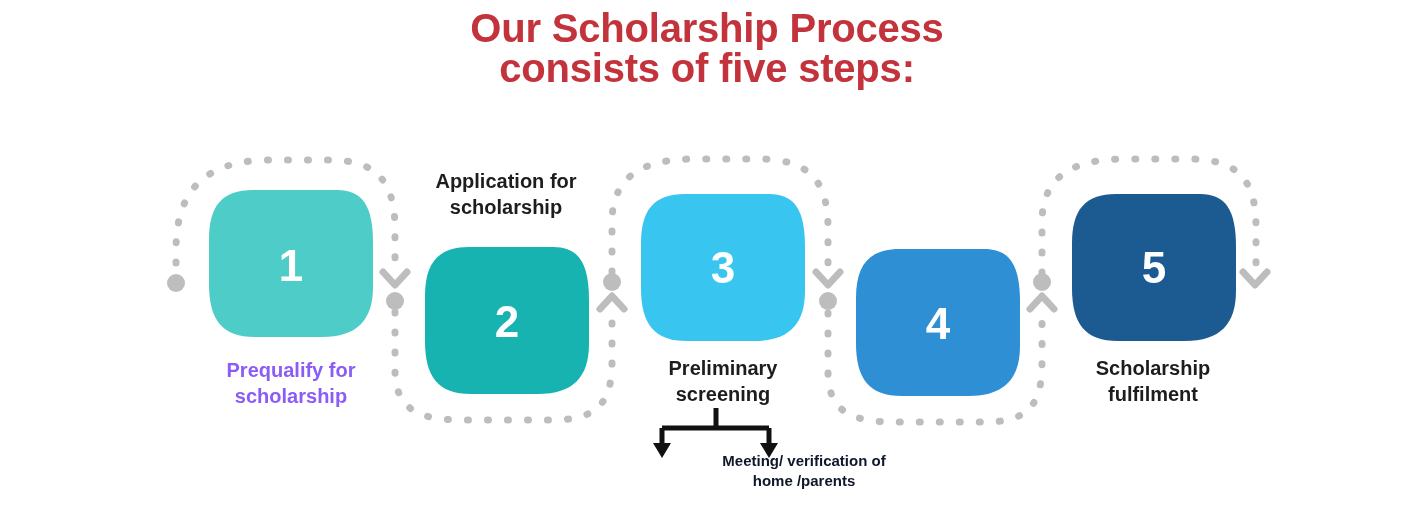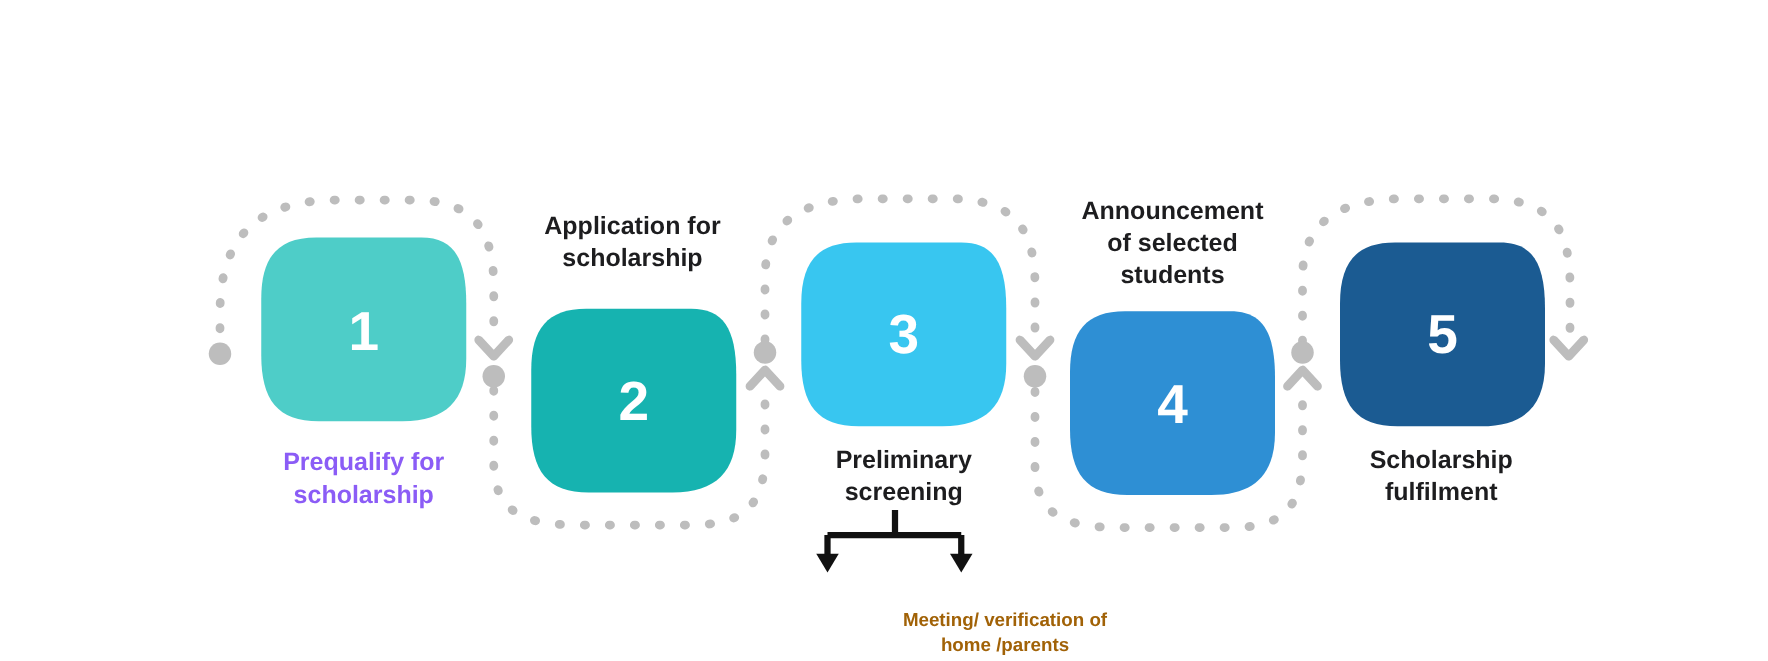--- a/index.html
+++ b/index.html
@@ -74,20 +74,22 @@
     line-height: 1.3;
     color: #1d1d1f;
     white-space: pre-line;
   }
 </style>
 </head>
 <body>
 
 <div id="stage" style="background: rgb(255, 255, 255);">
 
+  <div class="title" style="color: rgb(195, 51, 60);">Our Scholarship Process
+consists of five steps:</div>
 
   <svg width="1414" height="529" viewBox="0 0 1414 529">
 
     <defs>
 
       <g id="blobShape"></g>
     </defs>
 
     <g fill="none" stroke="#bdbdbd" stroke-width="7" stroke-linecap="round" stroke-dasharray="1 19">
 
@@ -222,24 +224,21 @@
 
   <div class="caption" style="left: 176px; top: 358px; color: #8b5cf6;">Prequalify for
 scholarship</div>
 
   <div class="caption" style="left: 391px; top: 169px; color: rgb(29, 29, 31);">Application for
 scholarship</div>
 
   <div class="caption" style="left: 608px; top: 356px; color: rgb(29, 29, 31);">Preliminary
 screening</div>
 
-  <div class="caption" style="left: 823px; top: 157px; color: rgb(29, 29, 31);">Announcement
-of selected
-students</div>
 
   <div class="caption" style="left: 1038px; top: 356px; color: rgb(29, 29, 31);">Scholarship
 fulfilment</div>
 
 
-  <div class="sub-caption" style="left: 694px; top: 487px; color: #a16207;">Meeting/ verification of
+  <div class="sub-caption" style="left: 694px; top: 451px; color: #0f172a;">Meeting/ verification of
 home /parents</div>
 
 </div>
 
 </body></html>

